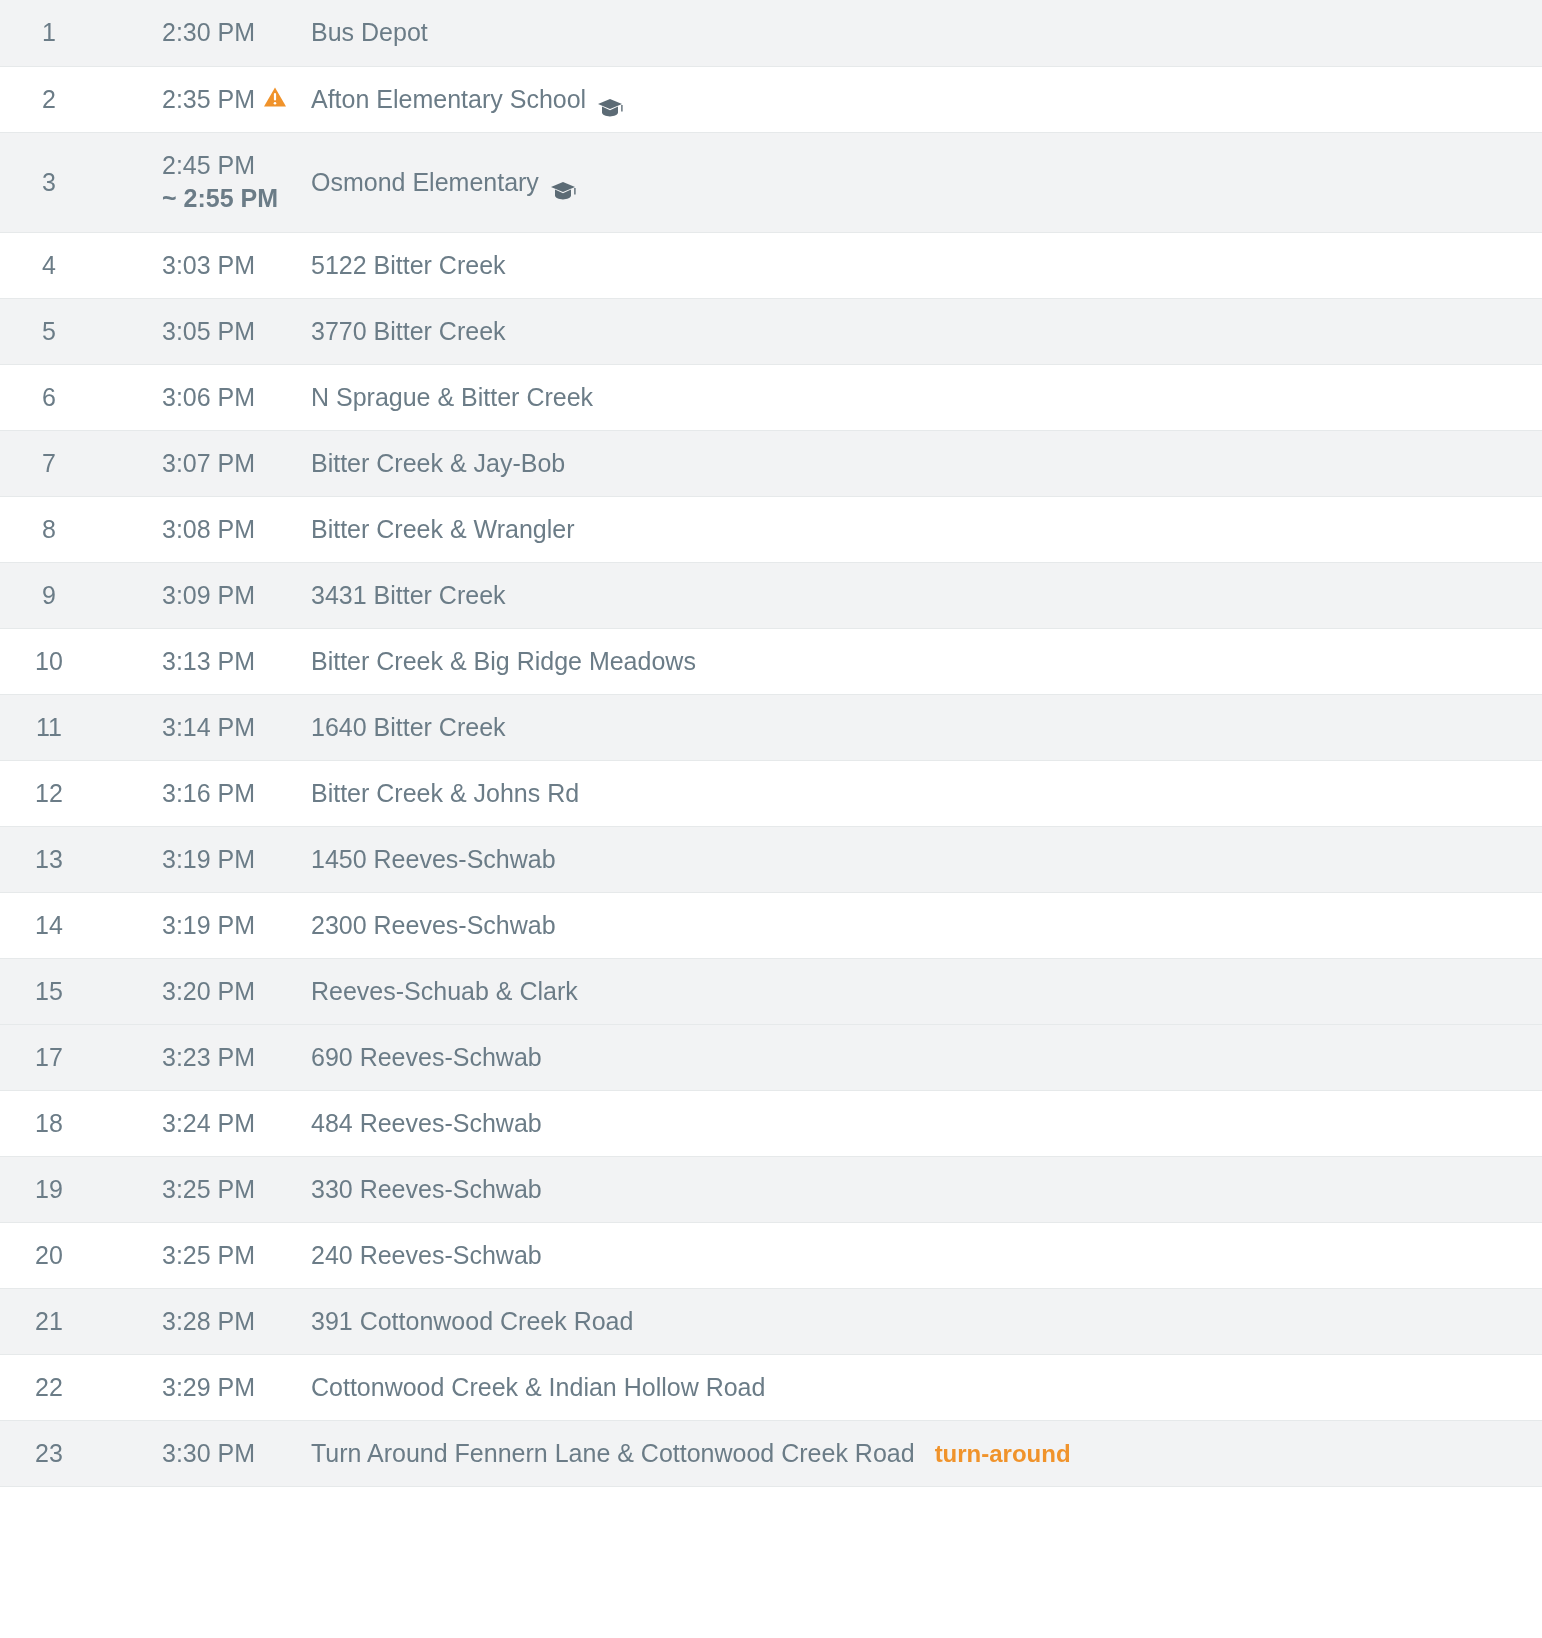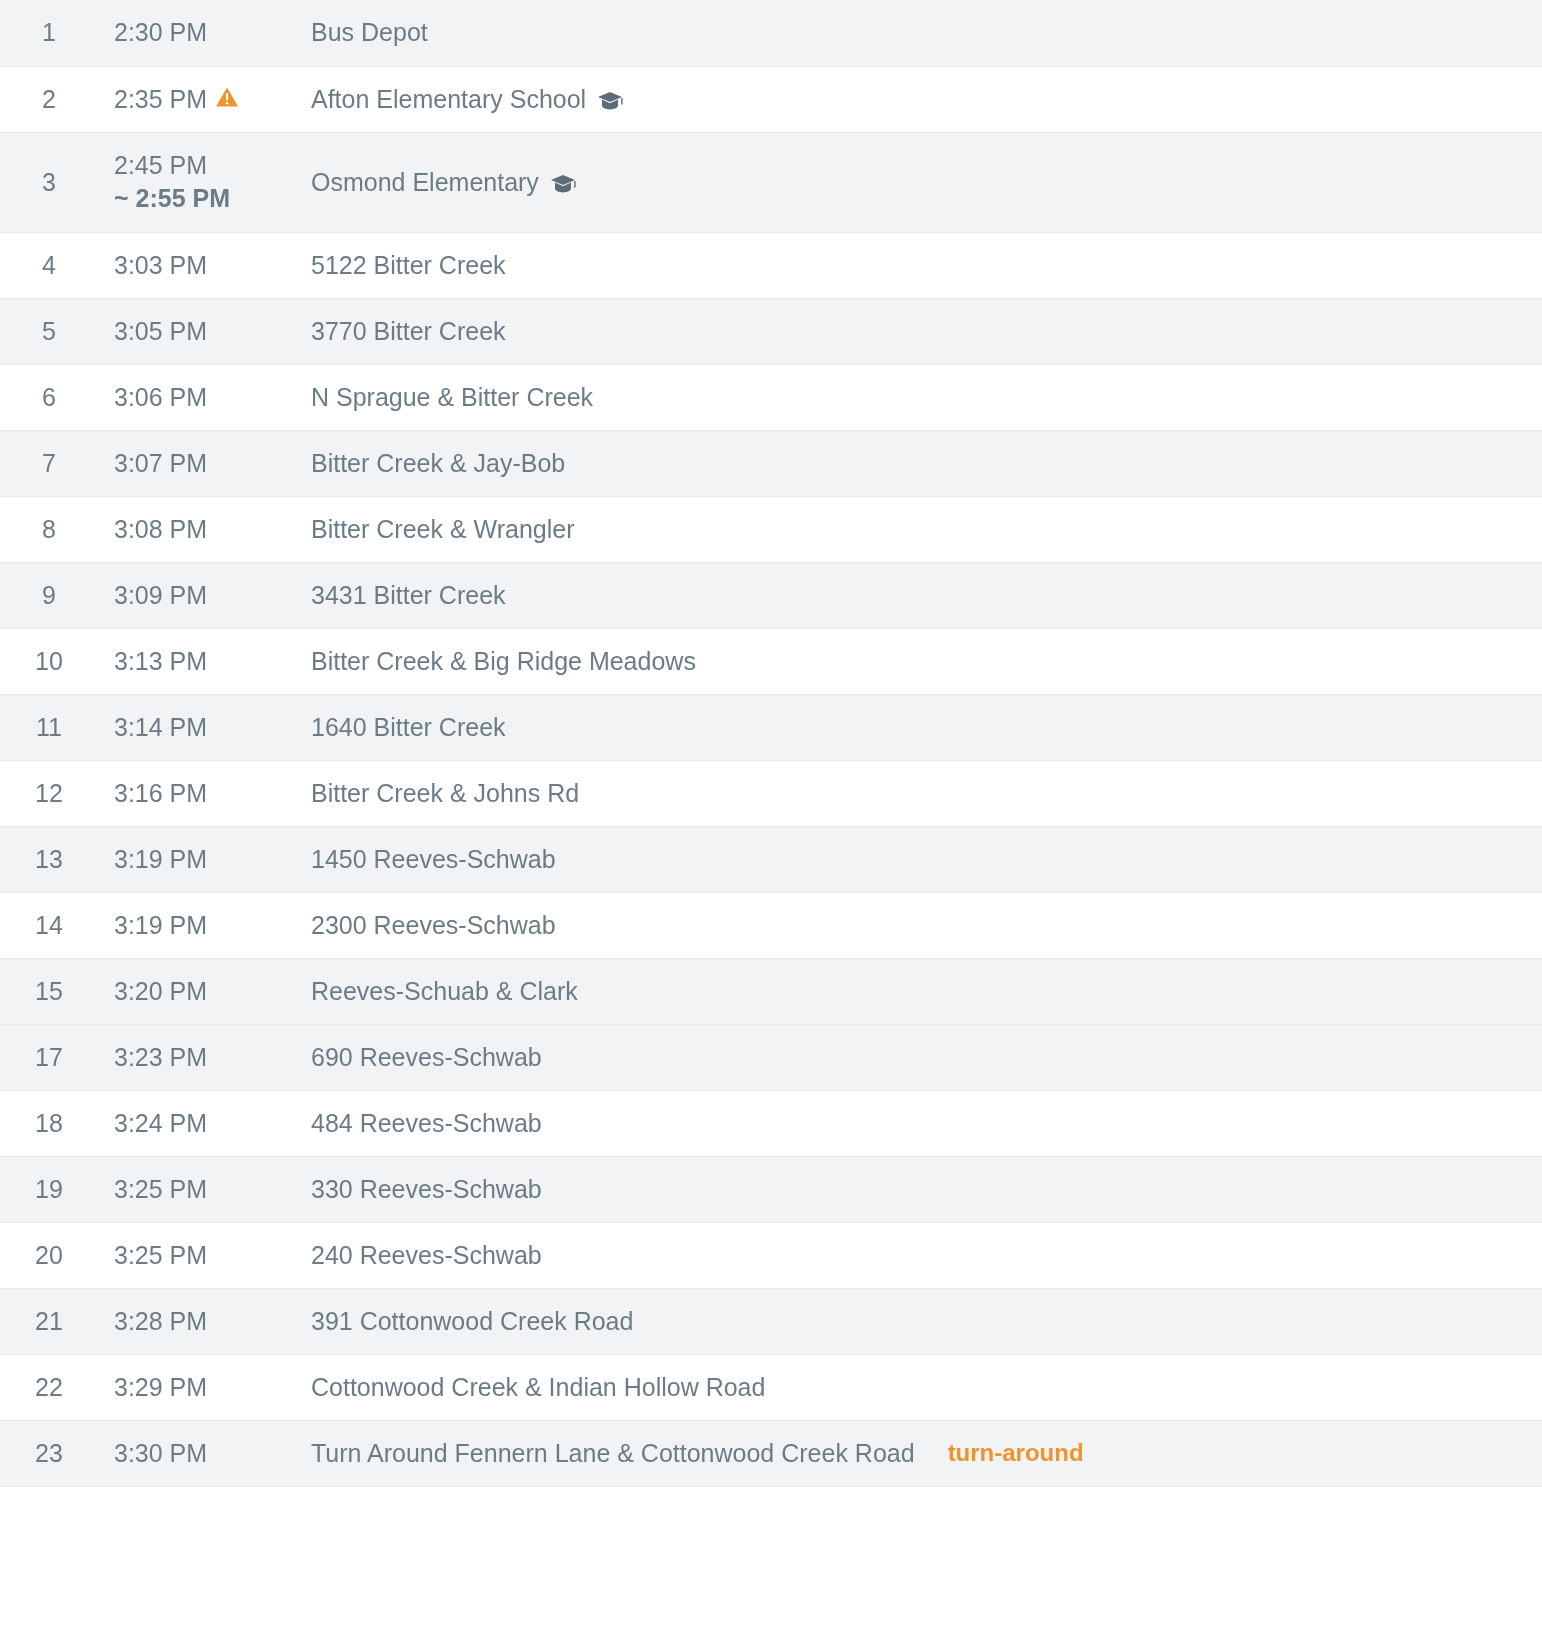--- a/index.html
+++ b/index.html
@@ -47,49 +47,50 @@
     white-space: nowrap;
   }
   td.col-name {
     padding-left: 26px;
     color: #6b7c87;
   }
   .time-wrap {
     display: inline-flex;
     align-items: flex-start;
     gap: 8px;
+    margin-left: 48px;
   }
   .time-lines {
     display: inline-block;
   }
   .time-second {
     display: block;
     font-weight: bold;
   }
   .row-tall td {
     height: 100px;
   }
   .name-wrap {
     display: inline-flex;
-    align-items: center;
+    align-items: flex-end;
     gap: 11px;
     flex-wrap: nowrap;
   }
   .cap-icon {
     display: inline-flex;
     align-items: center;
     position: relative;
     top: 2px;
   }
   .cap-icon svg { display: block; }
   .tag-turnaround {
     color: #f0932b;
     font-weight: bold;
     font-size: 24px;
-    margin-left: 22px;
+    margin-left: 9px;
     white-space: nowrap;
   }
 </style>
 </head>
 <body>
 
 <table class="stop-table">
   <tbody>
       <tr class="odd-row">
         <td class="col-seq">1</td>

